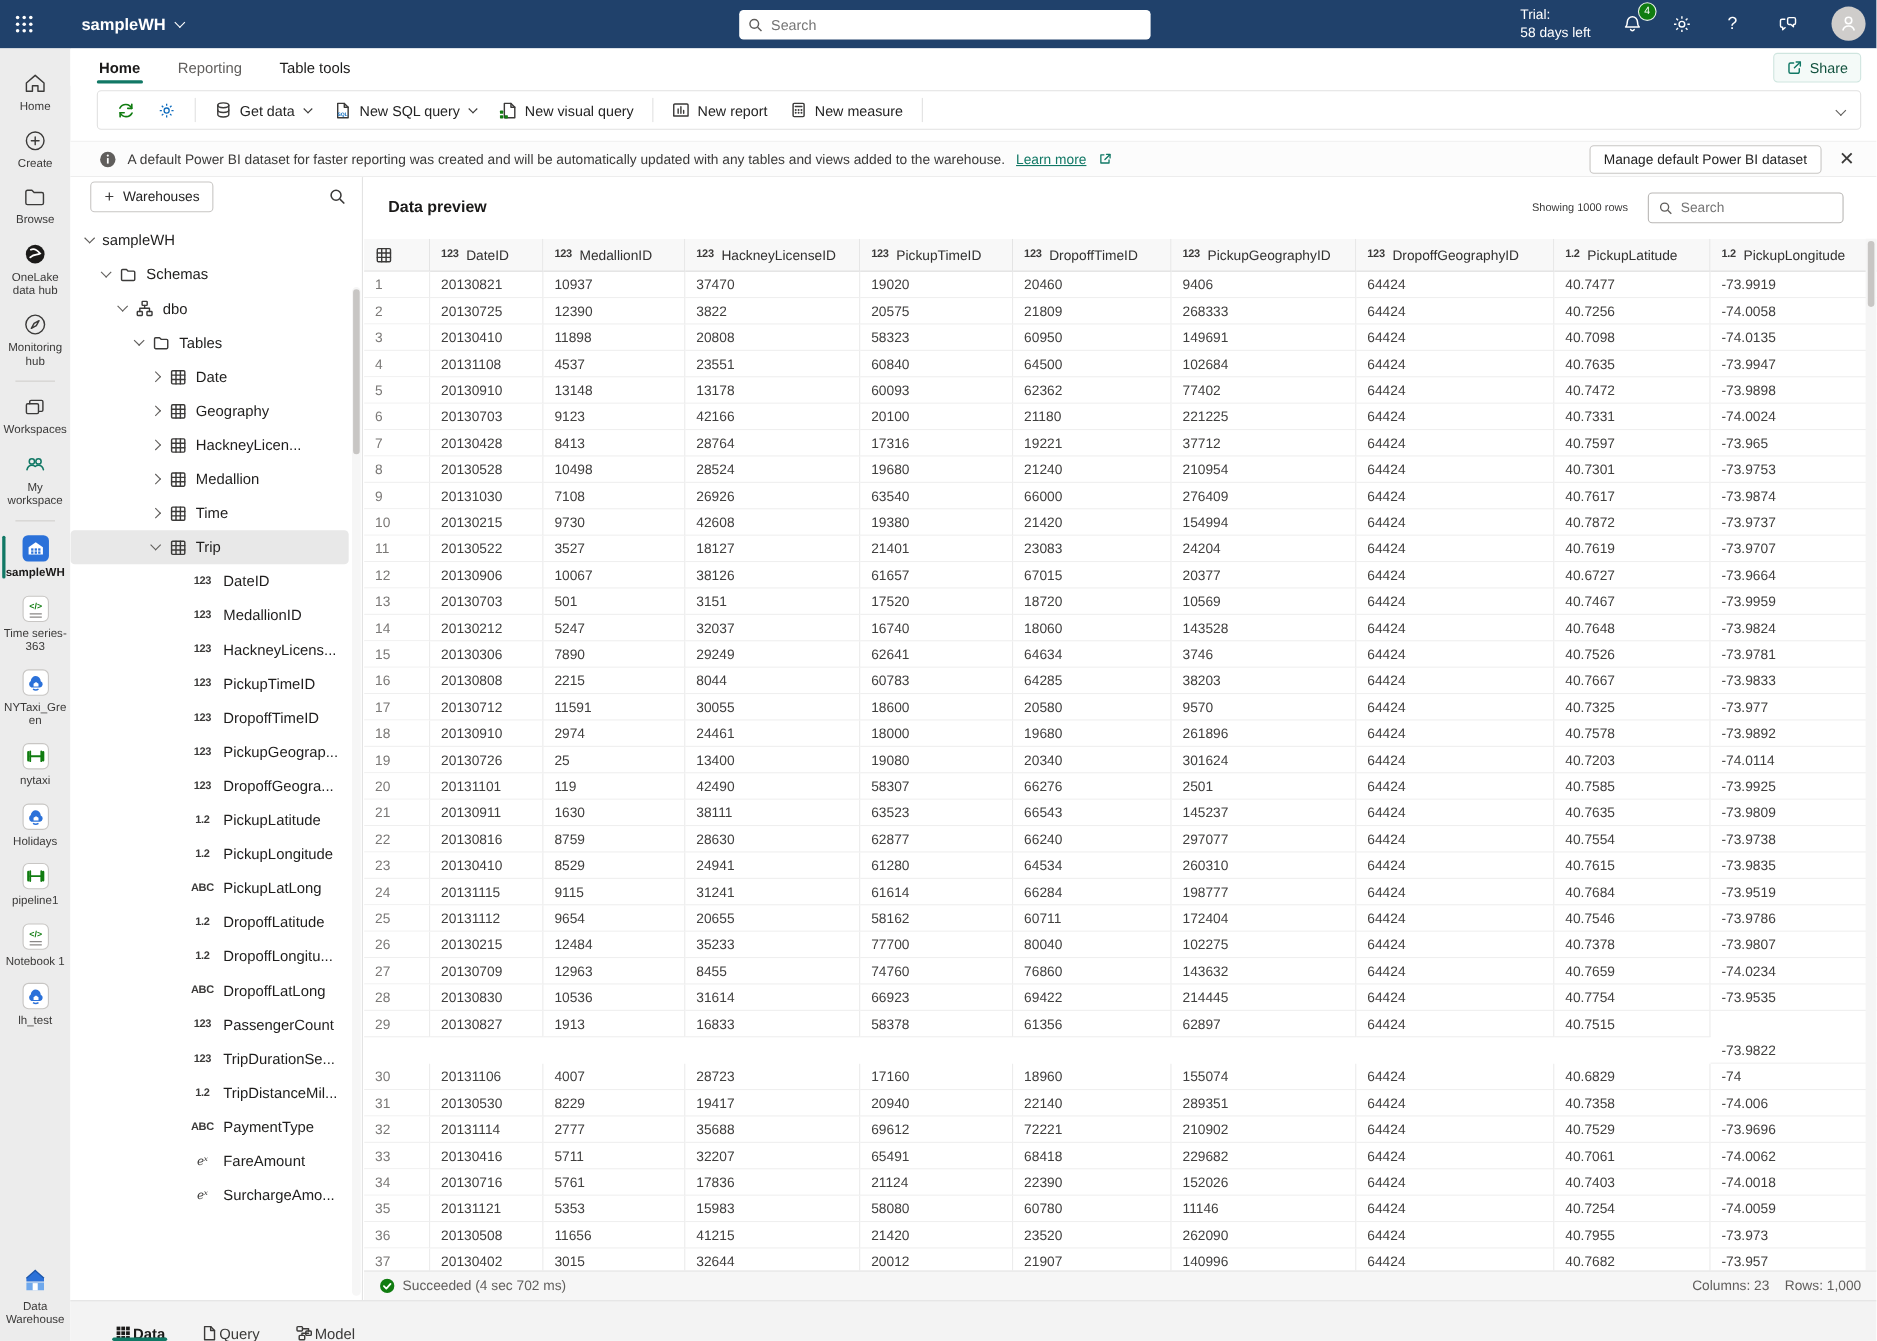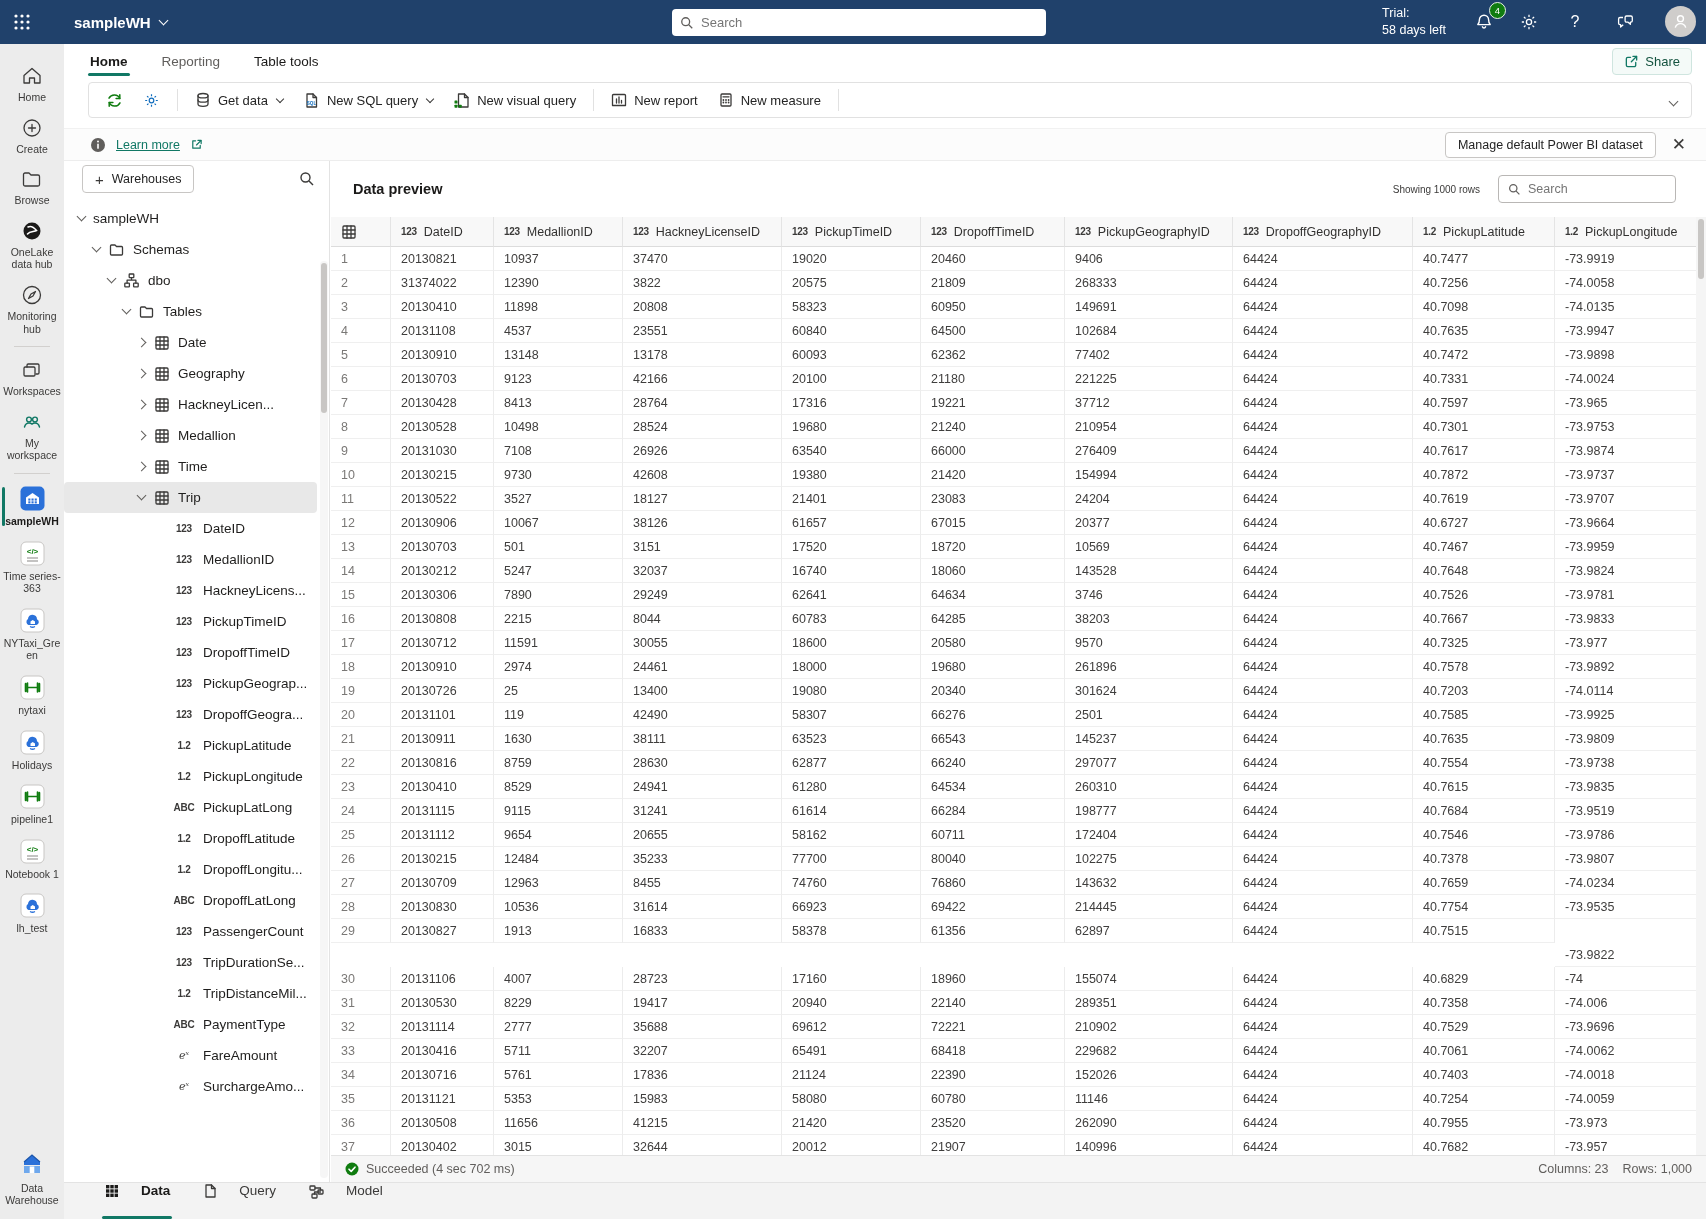--- a/index.html
+++ b/index.html
@@ -92,21 +92,21 @@
   .hname{font-size:12.5px;font-weight:400;color:#323130;}
   .grid-scroll{position:absolute;right:0;top:56px;bottom:27px;width:10px;background:#f5f5f5;}
   .grid-thumb{position:absolute;left:2px;top:2px;width:6px;height:60px;border-radius:3px;background:#c8c6c4;}
 
   .statusbar{position:absolute;left:0;right:0;bottom:0;height:27px;background:#f6f6f6;border-top:1px solid #e3e3e3;display:flex;align-items:center;padding:0 14px;font-size:12.5px;color:var(--mut);gap:7px;}
   .statusbar .grow{flex:1;}
   .cr{display:flex;gap:14px;}
 
   
   .bottombar{position:absolute;left:64px;right:0;bottom:0;height:37px;background:#f3f3f3;border-top:1px solid #e3e3e3;display:flex;align-items:center;padding-left:28px;gap:8px;}
-  .btab{position:relative;display:flex;align-items:flex-start;gap:21px;height:37px;padding:0 12px;font-size:13.5px;color:#3b3a39;cursor:pointer;}
+  .btab{position:relative;display:flex;align-items:flex-end;gap:1px;height:37px;padding:0 12px;font-size:13.5px;color:#3b3a39;cursor:pointer;}
   .btab.active{font-weight:700;color:#1b1a19;}
   .btab.active::after{content:"";position:absolute;left:10px;right:10px;bottom:1px;height:3px;border-radius:2px;background:var(--teal);}
 </style>
 </head>
 <body>
 
 <div class="topbar">
   <div class="waffle">
     <svg width="18" height="18" viewBox="0 0 18 18">
         <g fill="#fff">
@@ -447,20 +447,21 @@
   </div>
 
 <div class="banner">
   <span>
       <svg width="16" height="16" viewBox="0 0 16 16">
         <circle cx="8" cy="8" r="7" fill="#605e5c"></circle>
         <rect x="7.2" y="6.7" width="1.6" height="5" fill="#fff"></rect>
         <circle cx="8" cy="4.4" r="1" fill="#fff"></circle>
       </svg>
     </span>
+  <span>A default Power BI dataset for faster reporting was created and will be automatically updated with any tables and views added to the warehouse.</span>
   <span class="lnk">Learn more</span>
   <span>
       <svg width="13" height="13" viewBox="0 0 14 14" fill="none" stroke="#117865" stroke-width="1.3" stroke-linecap="round" stroke-linejoin="round">
         <path d="M6 3H3v8h8V8"></path>
         <path d="M8.5 2.5H12V6"></path>
         <path d="M11.7 2.8 7 7.5"></path>
       </svg>
     </span>
   <span class="grow"></span>
   <button class="mng-btn">Manage default Power BI dataset</button>
@@ -727,21 +728,21 @@
         <div class="g-cell" style="width: 159px;">37470</div>
         <div class="g-cell" style="width: 139px;">19020</div>
         <div class="g-cell" style="width: 144px;">20460</div>
         <div class="g-cell" style="width: 168px;">9406</div>
         <div class="g-cell" style="width: 180px;">64424</div>
         <div class="g-cell" style="width: 142px;">40.7477</div>
         <div class="g-cell" style="width: 152px;">-73.9919</div>
       </div>
       <div class="g-row">
         <div class="g-cell rn" style="width: 60px;">2</div>
-        <div class="g-cell" style="width: 103px;">31374022</div>
+        <div class="g-cell" style="width: 103px;">20130725</div>
         <div class="g-cell" style="width: 129px;">12390</div>
         <div class="g-cell" style="width: 159px;">3822</div>
         <div class="g-cell" style="width: 139px;">20575</div>
         <div class="g-cell" style="width: 144px;">21809</div>
         <div class="g-cell" style="width: 168px;">268333</div>
         <div class="g-cell" style="width: 180px;">64424</div>
         <div class="g-cell" style="width: 142px;">40.7256</div>
         <div class="g-cell" style="width: 152px;">-74.0058</div>
       </div>
       <div class="g-row">

